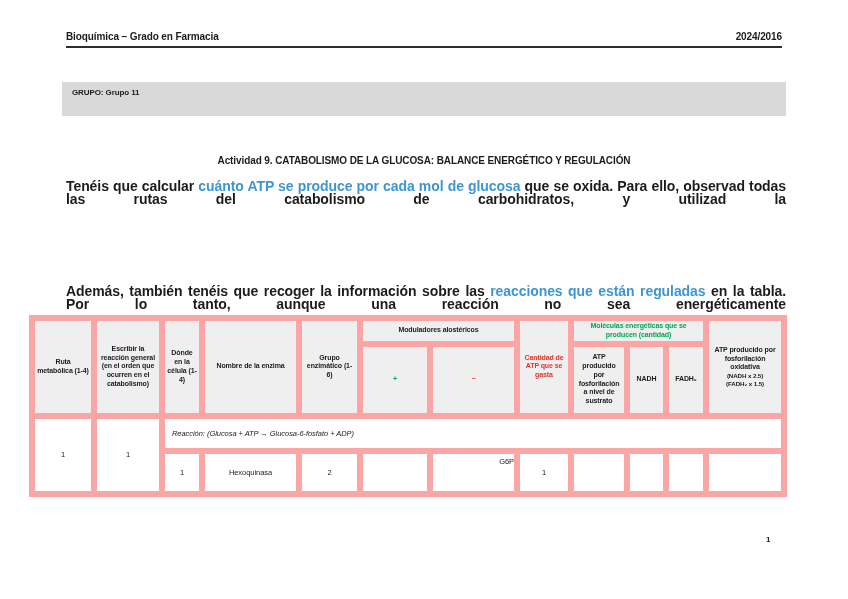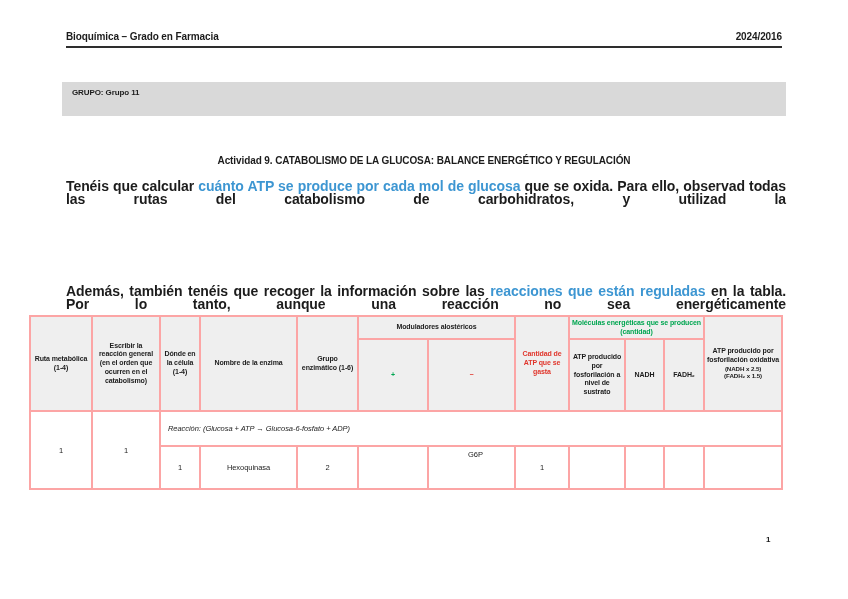--- a/index.html
+++ b/index.html
@@ -30,39 +30,39 @@
   .blue { color:var(--blue); }
   .codes { position:absolute; left:66px; top:217px; width:740px; font-size:8.2px;
            font-weight:600; line-height:13px; letter-spacing:-0.08px; white-space:nowrap; }
   .codes .lbl { font-weight:700; }
 
   table.main {
     position:absolute; left:29px; top:315px; width:752px;
     border-collapse:collapse; table-layout:fixed;
     border:2px solid #3f3f3f;
   }
-  .main th, .main td { border:2px solid #fca5a5; box-sizing:border-box; overflow:hidden; }
+  .main th, .main td { border:6px solid #fca5a5; box-sizing:border-box; overflow:hidden; }
   .main th {
     background:var(--header_gray); font-size:7px; font-weight:600; text-align:center;
     vertical-align:middle; padding:1px 2px; line-height:1.25; letter-spacing:-0.1px;
   }
   .main thead { border-bottom:2px solid #3f3f3f; }
   .main td { background:#ffffff; font-size:7.5px; text-align:center; vertical-align:middle;
              padding:1px 2px; letter-spacing:-0.05px; }
   tr.tier1 { height:23px; } tr.tier2 { height:72px; }
   tr.rx { height:35px; } tr.enz { height:43px; }
   .th-red { color:var(--red); font-weight:700; }
   .th-green { color:var(--green); font-weight:700; font-size:6.6px; }
   .th-tiny { font-size:5.6px; font-weight:700; line-height:1.3; }
   .sign-plus { color:var(--green); font-size:14px; font-weight:700; }
   .sign-minus { color:var(--red); font-size:14px; font-weight:700; }
   .oxid-small { display:block; font-size:6.2px; font-weight:700; }
   .oxid-main { display:block; font-size:7px; }
   td.reaction { font-style:italic; text-align:left; padding-left:7px; font-size:7.5px; }
-  td.topleft { vertical-align:top; text-align:center; padding:3px 0 4px 8px; }
+  td.topleft { vertical-align:top; text-align:right; padding:3px 0 4px 8px; }
   .page-number { position:absolute; left:766px; top:535px; font-size:8px; font-weight:600; }
 </style>
 </head>
 <body>
 
 <div class="doc-header">
   <span>Bioquímica – Grado en Farmacia</span>
   <span>2024/2016</span>
 </div>
 

